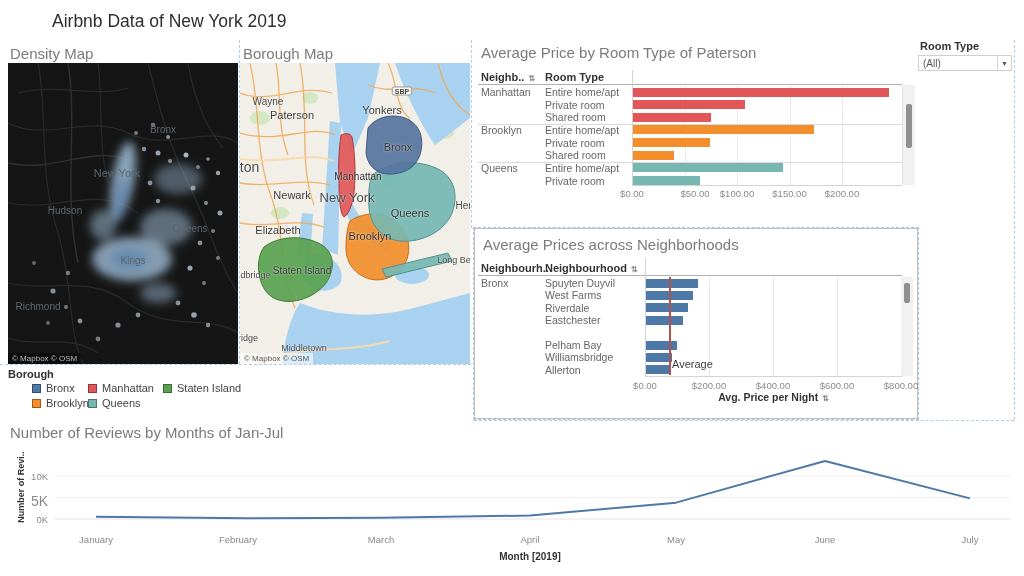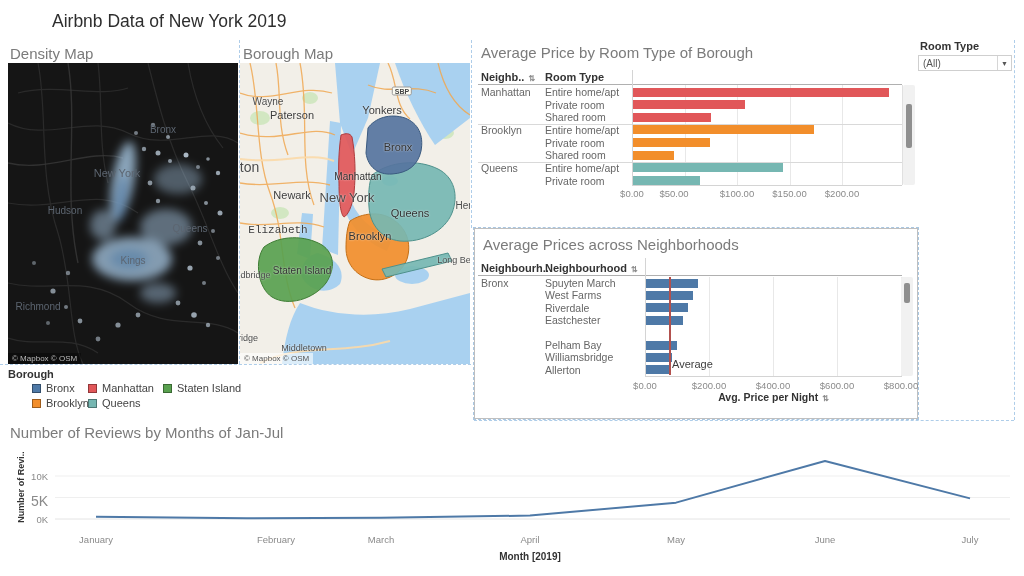--- a/index.html
+++ b/index.html
@@ -162,32 +162,32 @@
     <span class="mlabel" style="left:28px; top:38px;">Wayne</span>
     <span class="mlabel" style="left:52px; top:52px; font-size:11px; color:#3c3c3c;">Paterson</span>
     <span class="mlabel" style="left:142px; top:47px; font-size:11px; color:#3c3c3c;">Yonkers</span>
     <span class="shield" style="left:162px; top:28px;">SBP</span>
     <span class="mlabel" style="left:158px; top:84px; font-size:11px; color:#333;">Bronx</span>
     <span class="mlabel" style="left:118px; top:113px; color:#333;">Manhattan</span>
     <span class="mlabel" style="left:107px; top:134px; font-size:13px; color:#4a4a4a;">New York</span>
     <span class="mlabel" style="left:52px; top:132px; font-size:11px; color:#3c3c3c;">Newark</span>
     <span class="mlabel" style="left:170px; top:150px; font-size:11px; color:#333;">Queens</span>
     <span class="mlabel" style="left:226px; top:142px;">Hem</span>
-    <span class="mlabel" style="left:38px; top:167px; font-size:11px; color:#3c3c3c;font-family:Liberation Mono, monospace;">Elizabeth</span>
+    <span class="mlabel" style="left:38px; top:167px; font-size:11px; color:#3c3c3c;">Elizabeth</span>
     <span class="mlabel" style="left:130px; top:173px; font-size:11px; color:#333;">Brooklyn</span>
     <span class="mlabel" style="left:214px; top:197px; font-size:9px;">Long Be</span>
     <span class="mlabel" style="left:62px; top:207px; color:#333;">Staten Island</span>
     <span class="mlabel" style="left:13px; top:212px; font-size:9px;">odbridge</span>
     <span class="mlabel" style="left:64px; top:285px; font-size:9px;">Middletown</span>
     <span class="mlabel" style="left:8px; top:275px; font-size:9px;">ridge</span>
     <span class="mlabel" style="left:6px; top:104px; font-size:14px;">ston</span>
     <span class="attrib" style="color:#555; background:rgba(255,255,255,.6);">© Mapbox © OSM</span>
   </div>
 
-  <div class="abs ws-title" style="left:481px; top:44px;">Average Price by Room Type of Borough</div>
+  <div class="abs ws-title" style="left:481px; top:44px;">Average Price by Room Type of Paterson</div>
   <div class="abs hdr" style="left:481px; top:71px;">
     <span>Neighb..</span><span class="sort-glyph">⇅</span>
   </div>
   <div class="abs hdr" style="left:545px; top:71px;">Room Type</div>
   <div class="abs" style="left:478px; top:84px; width:424px; height:1px; background:#b0b0b0;"></div>
 
   <div class="abs" id="c1grid" style="left:475px; top:85px; width:442px; height:100px;">
       <div style="position: absolute; left: 157px; top: 0px; width: 1px; height: 100px; background: transparent;"></div>
       <div style="position: absolute; left: 209.5px; top: 0px; width: 1px; height: 100px; background: rgb(232, 232, 232);"></div>
       <div style="position: absolute; left: 262px; top: 0px; width: 1px; height: 100px; background: rgb(232, 232, 232);"></div>
@@ -231,21 +231,21 @@
       </div>
       <div style="position: absolute; left: 0px; top: 89.55px; width: 442px; height: 12.65px;">
         <div style="position: absolute; left: 70px; top: 0px; font-size: 10.5px; color: rgb(102, 102, 102); line-height: 12.65px; white-space: nowrap;">Private room</div>
         <div style="position: absolute; left: 157px; top: 1.5px; width: 68.25px; height: 9px; background: rgb(118, 183, 178);"></div>
       </div>
     </div>
   <div class="abs axis-line" style="left:632px; top:70px; width:1px; height:115px;"></div>
   <div class="abs axis-line" style="left:632px; top:185px; width:270px; height:1px;"></div>
   <div class="abs" id="c1ticks">
       <div style="position: absolute; left: 607px; top: 188px; width: 50px; text-align: center; font-size: 9.5px; color: rgb(138, 138, 138);">$0.00</div>
-      <div style="position: absolute; left: 659.5px; top: 188px; width: 50px; text-align: left; font-size: 9.5px; color: rgb(138, 138, 138);">$50.00</div>
+      <div style="position: absolute; left: 659.5px; top: 188px; width: 50px; text-align: right; font-size: 9.5px; color: rgb(138, 138, 138);">$50.00</div>
       <div style="position: absolute; left: 712px; top: 188px; width: 50px; text-align: center; font-size: 9.5px; color: rgb(138, 138, 138);">$100.00</div>
       <div style="position: absolute; left: 764.5px; top: 188px; width: 50px; text-align: center; font-size: 9.5px; color: rgb(138, 138, 138);">$150.00</div>
       <div style="position: absolute; left: 817px; top: 188px; width: 50px; text-align: center; font-size: 9.5px; color: rgb(138, 138, 138);">$200.00</div>
     </div>
   <div class="scroll-track" style="left:903px; top:85px; width:12px; height:100px;">
     <div class="scroll-thumb" style="left:3px; top:19px; width:6px; height:44px;"></div>
   </div>
 
   <div class="abs hdr" style="left:920px; top:40px;">Room Type</div>
   <div class="abs" style="left:918px; top:55px; width:94px; height:16px; background:#fff; border:1px solid #cfcfcf; display:flex; align-items:center;">
@@ -265,21 +265,21 @@
       <div style="position: absolute; left: 170px; top: 0px; width: 1px; height: 99px; background: transparent;"></div>
       <div style="position: absolute; left: 234px; top: 0px; width: 1px; height: 99px; background: rgb(232, 232, 232);"></div>
       <div style="position: absolute; left: 298px; top: 0px; width: 1px; height: 99px; background: rgb(232, 232, 232);"></div>
       <div style="position: absolute; left: 362px; top: 0px; width: 1px; height: 99px; background: rgb(232, 232, 232);"></div>
       <div style="position: absolute; left: 426px; top: 0px; width: 1px; height: 99px; background: rgb(232, 232, 232);"></div>
       <div style="position: absolute; left: 427px; top: 0px; width: 1px; height: 99px; background: rgb(224, 224, 224);"></div>
     </div>
   <div class="abs" id="c2rows" style="left:475px; top:277px; width:442px; height:99px; overflow:hidden;">
       <div style="position: absolute; left: 0px; top: 0px; width: 442px; height: 12.4px;">
         <div style="position: absolute; left: 6px; top: 0px; font-size: 10.5px; color: rgb(102, 102, 102); line-height: 12.4px; white-space: nowrap;">Bronx</div>
-        <div style="position: absolute; left: 70px; top: 0px; font-size: 10.5px; color: rgb(102, 102, 102); line-height: 12.4px; white-space: nowrap;">Spuyten March</div>
+        <div style="position: absolute; left: 70px; top: 0px; font-size: 10.5px; color: rgb(102, 102, 102); line-height: 12.4px; white-space: nowrap;">Spuyten Duyvil</div>
         <div style="position: absolute; left: 170px; top: 1.5px; width: 52.8px; height: 9px; background: rgb(78, 121, 167);"></div>
       </div>
       <div style="position: absolute; left: 0px; top: 12.4px; width: 442px; height: 12.4px;">
         <div style="position: absolute; left: 70px; top: 0px; font-size: 10.5px; color: rgb(102, 102, 102); line-height: 12.4px; white-space: nowrap;">West Farms</div>
         <div style="position: absolute; left: 170px; top: 1.5px; width: 48px; height: 9px; background: rgb(78, 121, 167);"></div>
       </div>
       <div style="position: absolute; left: 0px; top: 24.8px; width: 442px; height: 12.4px;">
         <div style="position: absolute; left: 70px; top: 0px; font-size: 10.5px; color: rgb(102, 102, 102); line-height: 12.4px; white-space: nowrap;">Riverdale</div>
         <div style="position: absolute; left: 170px; top: 1.5px; width: 43.2px; height: 9px; background: rgb(78, 121, 167);"></div>
       </div>
@@ -350,21 +350,21 @@
       <div style="position: absolute; left: 20px; top: 471px; width: 28px; text-align: right; font-size: 9.5px; color: rgb(138, 138, 138);">10K</div>
     </div>
   <svg class="abs" id="lc" style="left:50px; top:445px;" width="965" height="88" viewBox="0 0 965 88">
       <line x1="5" x2="960" y1="74" y2="74" stroke="#e4e4e4"></line>
       <line x1="5" x2="960" y1="52.5" y2="52.5" stroke="#efefef"></line>
       <line x1="5" x2="960" y1="31" y2="31" stroke="#efefef"></line>
       <polyline points="46,71.85000000000002 197,73.35500000000002 331,72.71000000000004 480,70.55999999999995 626,57.660000000000025 775,15.949999999999989 920,53.360000000000014" fill="none" stroke="#4e79a7" stroke-width="2" stroke-linejoin="round"></polyline>
     </svg>
   <div class="abs" id="lc-xticks">
       <div style="position: absolute; left: 56px; top: 534px; width: 80px; text-align: center; font-size: 9.5px; color: rgb(138, 138, 138);">January</div>
-      <div style="position: absolute; left: 215px; top: 534px; width: 80px; text-align: right; font-size: 9.5px; color: rgb(138, 138, 138);">February</div>
+      <div style="position: absolute; left: 198px; top: 534px; width: 80px; text-align: center; font-size: 9.5px; color: rgb(138, 138, 138);">February</div>
       <div style="position: absolute; left: 341px; top: 534px; width: 80px; text-align: center; font-size: 9.5px; color: rgb(138, 138, 138);">March</div>
       <div style="position: absolute; left: 490px; top: 534px; width: 80px; text-align: center; font-size: 9.5px; color: rgb(138, 138, 138);">April</div>
       <div style="position: absolute; left: 636px; top: 534px; width: 80px; text-align: center; font-size: 9.5px; color: rgb(138, 138, 138);">May</div>
       <div style="position: absolute; left: 785px; top: 534px; width: 80px; text-align: center; font-size: 9.5px; color: rgb(138, 138, 138);">June</div>
       <div style="position: absolute; left: 930px; top: 534px; width: 80px; text-align: center; font-size: 9.5px; color: rgb(138, 138, 138);">July</div>
     </div>
   <div class="abs axis-title" style="left:450px; top:551px; width:160px; text-align:center; font-size:10px;">Month [2019]</div>
 
   <div class="sep-dash-v" style="left:239px; top:40px; height:324px;"></div>
   <div class="sep-dash-v" style="left:471px; top:40px; height:188px;"></div>

